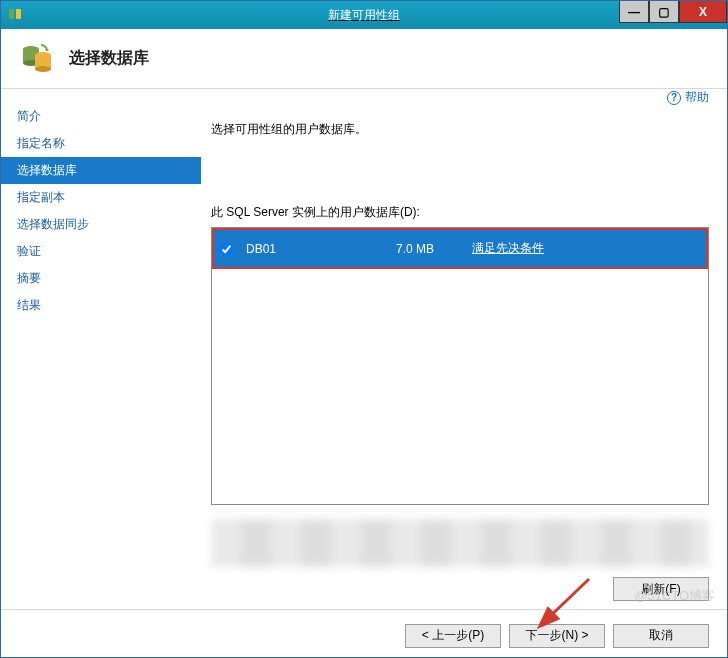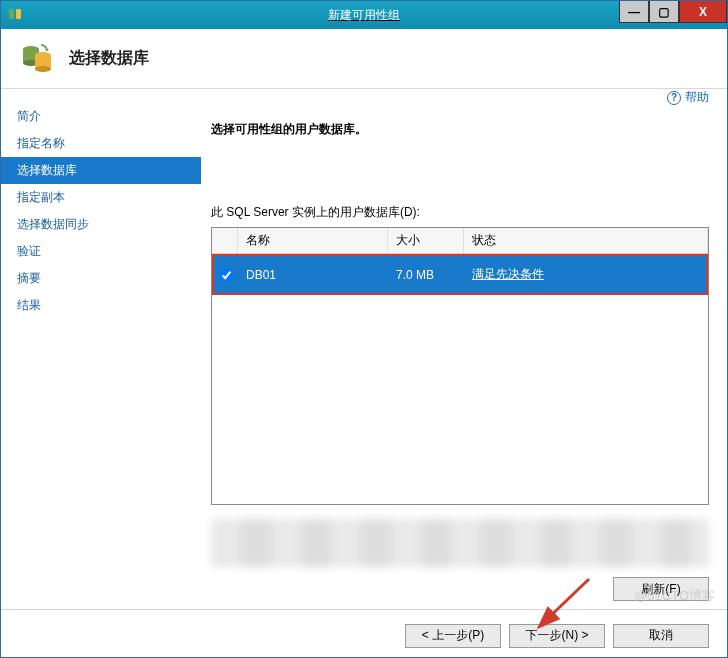--- a/index.html
+++ b/index.html
@@ -18,21 +18,21 @@
     .body { display: flex; height: calc(100% - 28px - 60px - 48px); }
     
     .sidebar { width: 200px; padding: 14px 0; }
     .sidebar-item { padding: 5px 16px; font-size: 12px; color: #185d9e; cursor: pointer; }
     .sidebar-item.active { background: #1979ca; color: #fff; }
     
     .main { flex: 1; padding: 14px 18px 8px 10px; display: flex; flex-direction: column; position: relative; }
     .help { position: absolute; right: 18px; top: 0; font-size: 12px; color: #1a6bbf; display: flex; align-items: center; gap: 4px; }
     .help-icon { width: 14px; height: 14px; border-radius: 50%; border: 1.5px solid #1a6bbf; display: inline-flex; align-items: center; justify-content: center; font-size: 10px; font-weight: bold; color: #1a6bbf; }
     
-    .instruction { font-size: 12px; font-weight: bold; margin-top: 18px; margin-bottom: 18px; }
+    .instruction { font-size: 12px; font-weight: normal; margin-top: 18px; margin-bottom: 18px; }
     .list-label { font-size: 12px; margin-bottom: 6px; margin-top: 48px; }
     
     .db-list { border: 1px solid #8a8a8a; height: 350px; background: #fff; overflow: hidden; }
     .db-header { display: flex; background: #f6f6f6; border-bottom: 1px solid #d0d0d0; font-size: 12px; }
     .db-header .col { padding: 4px 8px; border-right: 1px solid #e0e0e0; }
     .col-chk { width: 26px; }
     .col-name { width: 150px; }
     .col-size { width: 76px; }
     .col-status { flex: 1; }
     
@@ -100,26 +100,20 @@
   <div class="main">
     <div class="help">
       <span class="help-icon">?</span>
       <span>帮助</span>
     </div>
 
     <div class="instruction">选择可用性组的用户数据库。</div>
     <div class="list-label">此 SQL Server 实例上的用户数据库(D):</div>
 
     <div class="db-list">
-      <div class="db-header">
-        <div class="col col-chk"></div>
-        <div class="col col-name">名称</div>
-        <div class="col col-size">大小</div>
-        <div class="col col-status">状态</div>
-      </div>
       <div class="db-row">
         <div class="col col-chk"><input type="checkbox" checked="" style=""></div>
         <div class="col col-name">DB01</div>
         <div class="col col-size">7.0 MB</div>
         <div class="col col-status"><span class="link">满足先决条件</span></div>
       </div>
     </div>
 
     <div class="blurred"></div>
 

